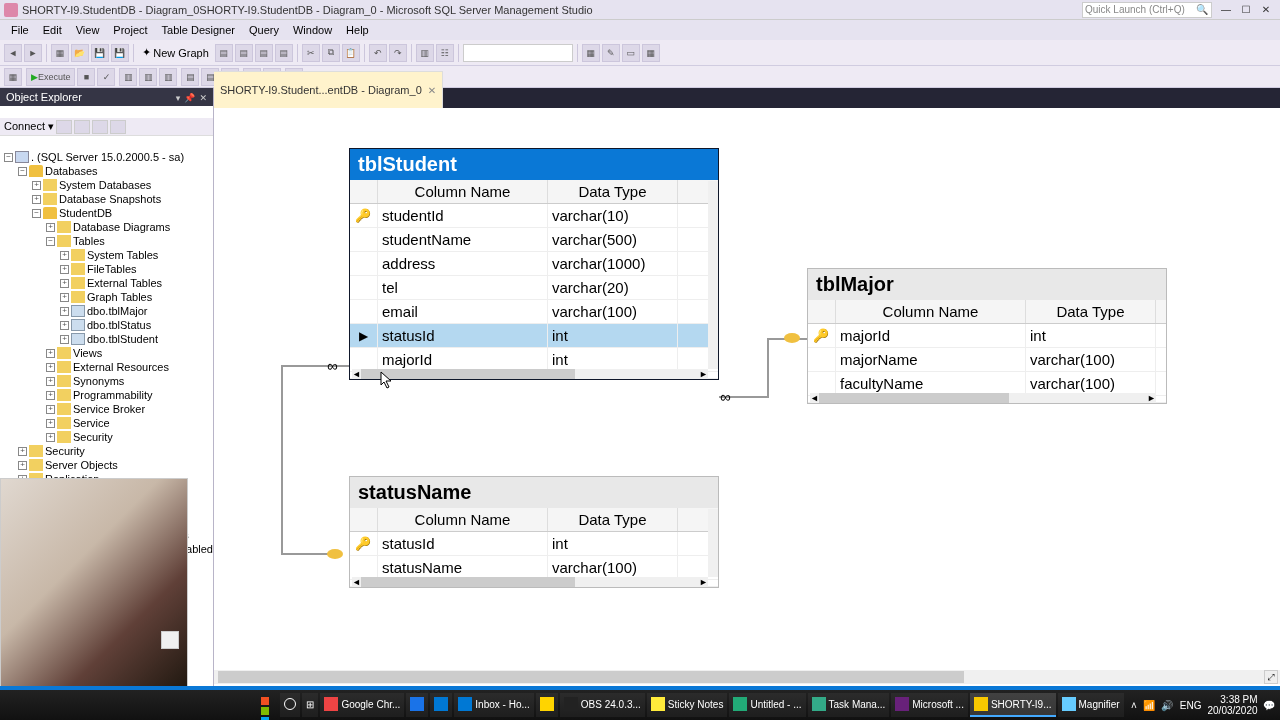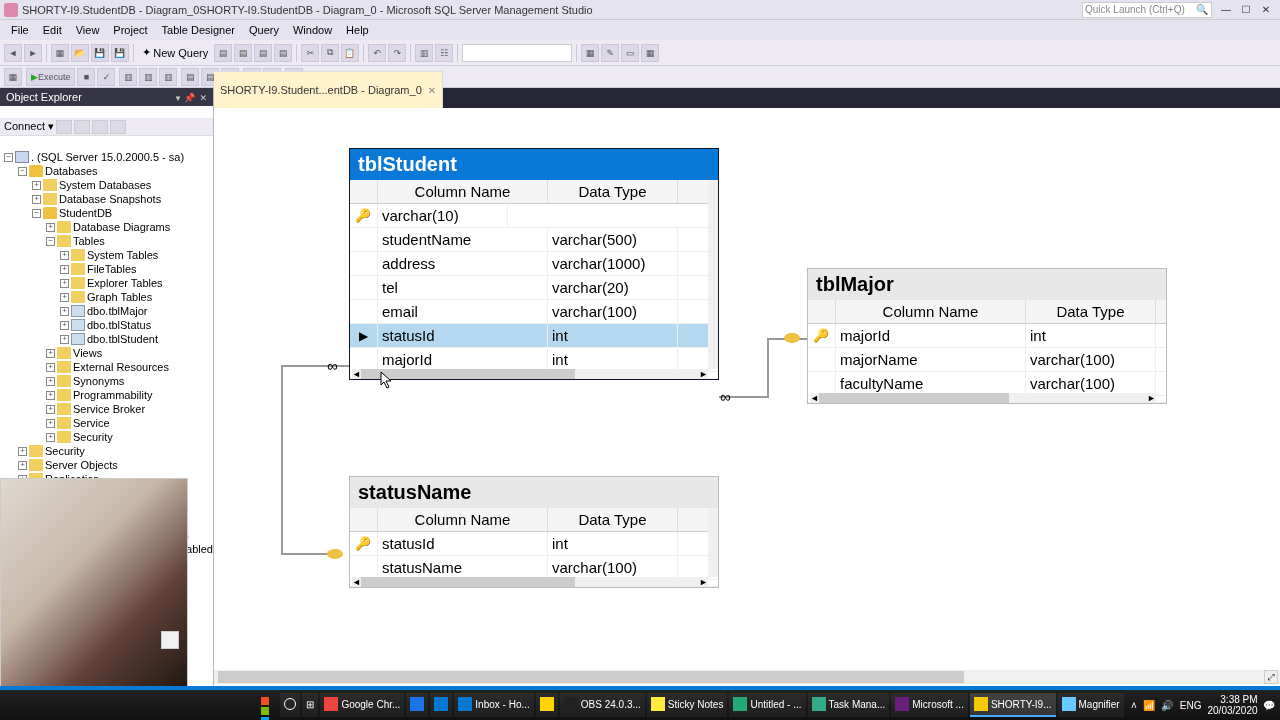--- a/index.html
+++ b/index.html
@@ -130,21 +130,21 @@
   <div class="tbtn">◄</div>
   <div class="tbtn">►</div>
   <div class="sep"></div>
   <div class="tbtn">▦</div>
   <div class="tbtn">📂</div>
   <div class="tbtn">💾</div>
   <div class="tbtn">💾</div>
   <div class="sep"></div>
   <div class="newq">
       <span>✦</span>
-      <span>New Query</span>
+      <span>New Graph</span>
     </div>
   <div class="tbtn">▤</div>
   <div class="tbtn">▤</div>
   <div class="tbtn">▤</div>
   <div class="tbtn">▤</div>
   <div class="sep"></div>
   <div class="tbtn">✂</div>
   <div class="tbtn">⧉</div>
   <div class="tbtn">📋</div>
   <div class="sep"></div>
@@ -242,21 +242,21 @@
           <span>System Tables</span>
         </div>
       <div class="tn" style="padding-left:60px">
           <span class="exp">+</span>
           <span class="ico ico-yl"></span>
           <span>FileTables</span>
         </div>
       <div class="tn" style="padding-left:60px">
           <span class="exp">+</span>
           <span class="ico ico-yl"></span>
-          <span>Explorer Tables</span>
+          <span>External Tables</span>
         </div>
       <div class="tn" style="padding-left:60px">
           <span class="exp">+</span>
           <span class="ico ico-yl"></span>
           <span>Graph Tables</span>
         </div>
       <div class="tn" style="padding-left:60px">
           <span class="exp">+</span>
           <span class="ico ico-tbl"></span>
           <span>dbo.tblMajor</span>
@@ -381,20 +381,21 @@
           <div class="ghead">
               <div class="c0"></div>
               <div class="c1">Column Name</div>
               <div class="c2">Data Type</div>
             </div>
           <div id="rows-student">
               <div class="row">
                 <div class="c0">
                   <span class="key">🔑</span>
                 </div>
+                <div class="c1">studentId</div>
                 <div class="c2">varchar(10)</div>
               </div>
               <div class="row">
                 <div class="c0"></div>
                 <div class="c1">studentName</div>
                 <div class="c2">varchar(500)</div>
               </div>
               <div class="row">
                 <div class="c0"></div>
                 <div class="c1">address</div>

